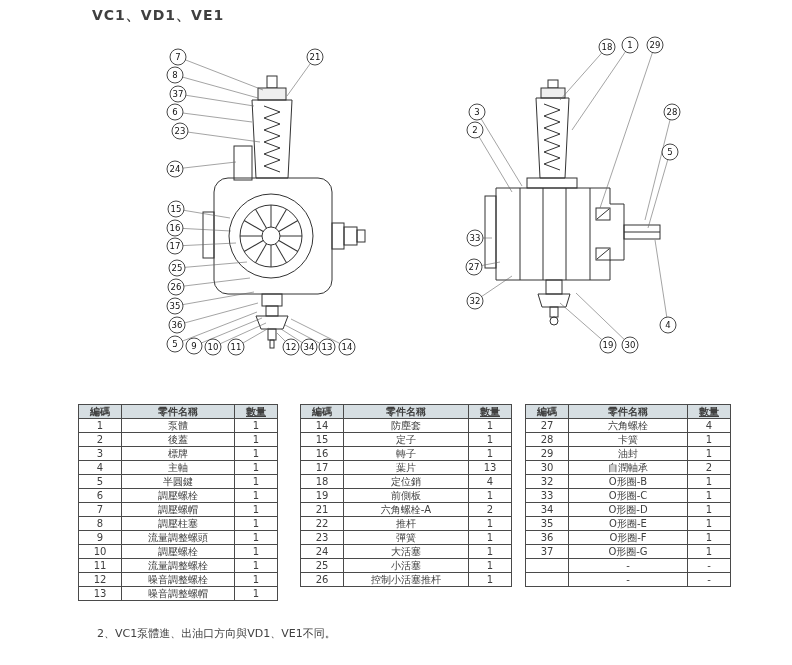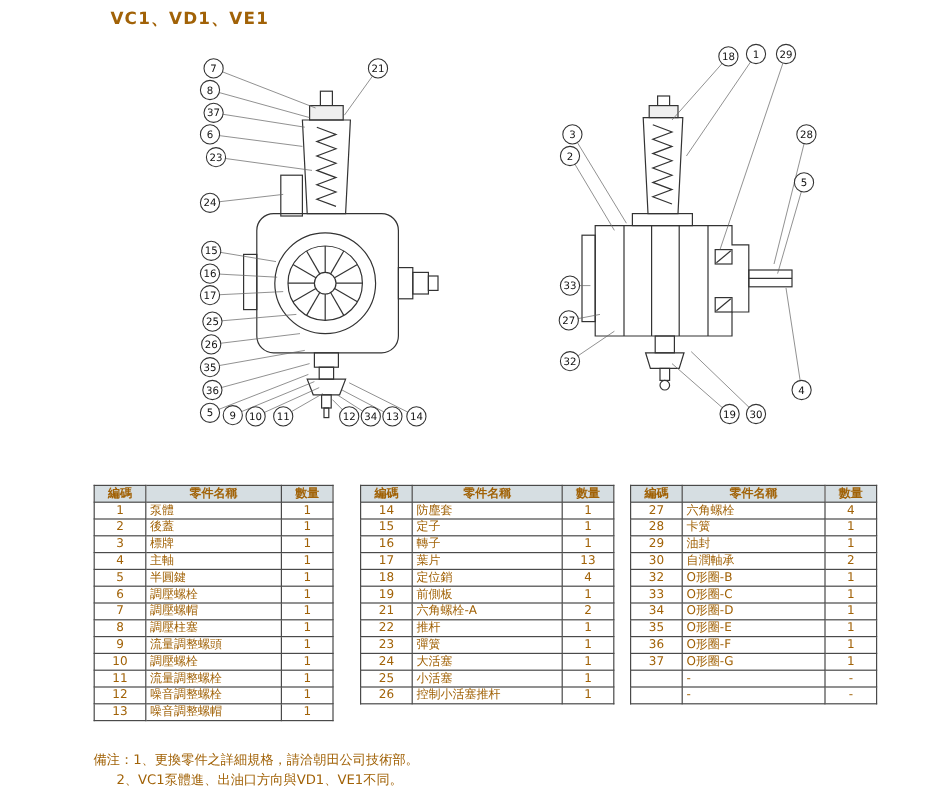--- a/index.html
+++ b/index.html
@@ -2,21 +2,21 @@
 <html><head>
 <meta charset="utf-8">
 <style>
   html, body { margin: 0; padding: 0; background: #ffffff; }
   .page {
     position: relative;
     width: 792px;
     height: 665px;
     background: #ffffff;
     font-family: "DejaVu Sans", sans-serif;
-    color: #a16207;
+    color: #404040;
     overflow: hidden;
   }
   .title {
     position: absolute;
     left: 92px;
     top: 7px;
     font-size: 14px;
     font-weight: bold;
     letter-spacing: 1px;
   }
@@ -40,23 +40,23 @@
   .parts-table th, .parts-table td {
     border: 1px solid #4a4a4a;
     height: 13px;
     line-height: 13px;
     padding: 0 3px;
     text-align: center;
     overflow: hidden;
     white-space: nowrap;
   }
   .parts-table th { background: #d6dee2; font-weight: bold; }
-  .parts-table td.name { text-align: left; }
+  .parts-table td.name { text-align: center; }
   .col-code { width: 36px; }
-  .col-qty  { width: 36px; }
+  .col-qty  { width: 36px; text-decoration: underline; }
   #table-1 { left: 78px; }  #table-1 .col-name { width: 106px; }
   #table-2 { left: 300px; } #table-2 .col-name { width: 118px; }
   #table-3 { left: 525px; } #table-3 .col-name { width: 112px; }
   .notes {
     position: absolute;
     left: 78px;
     top: 626px;
     font-size: 11px;
     line-height: 16px;
   }
@@ -532,17 +532,16 @@
           <tr>
             <td></td>
             <td class="name">-</td>
             <td>-</td>
           </tr>
         </tbody>
     </table>
   </div>
 
   <div class="notes">
-    <div class="note-line-1">備注：1、更換零件之詳細規格，請洽朝田公司技術部。</div>
     <div class="note-line-2">2、VC1泵體進、出油口方向與VD1、VE1不同。</div>
   </div>
 
 </div>
 
 </body></html>

